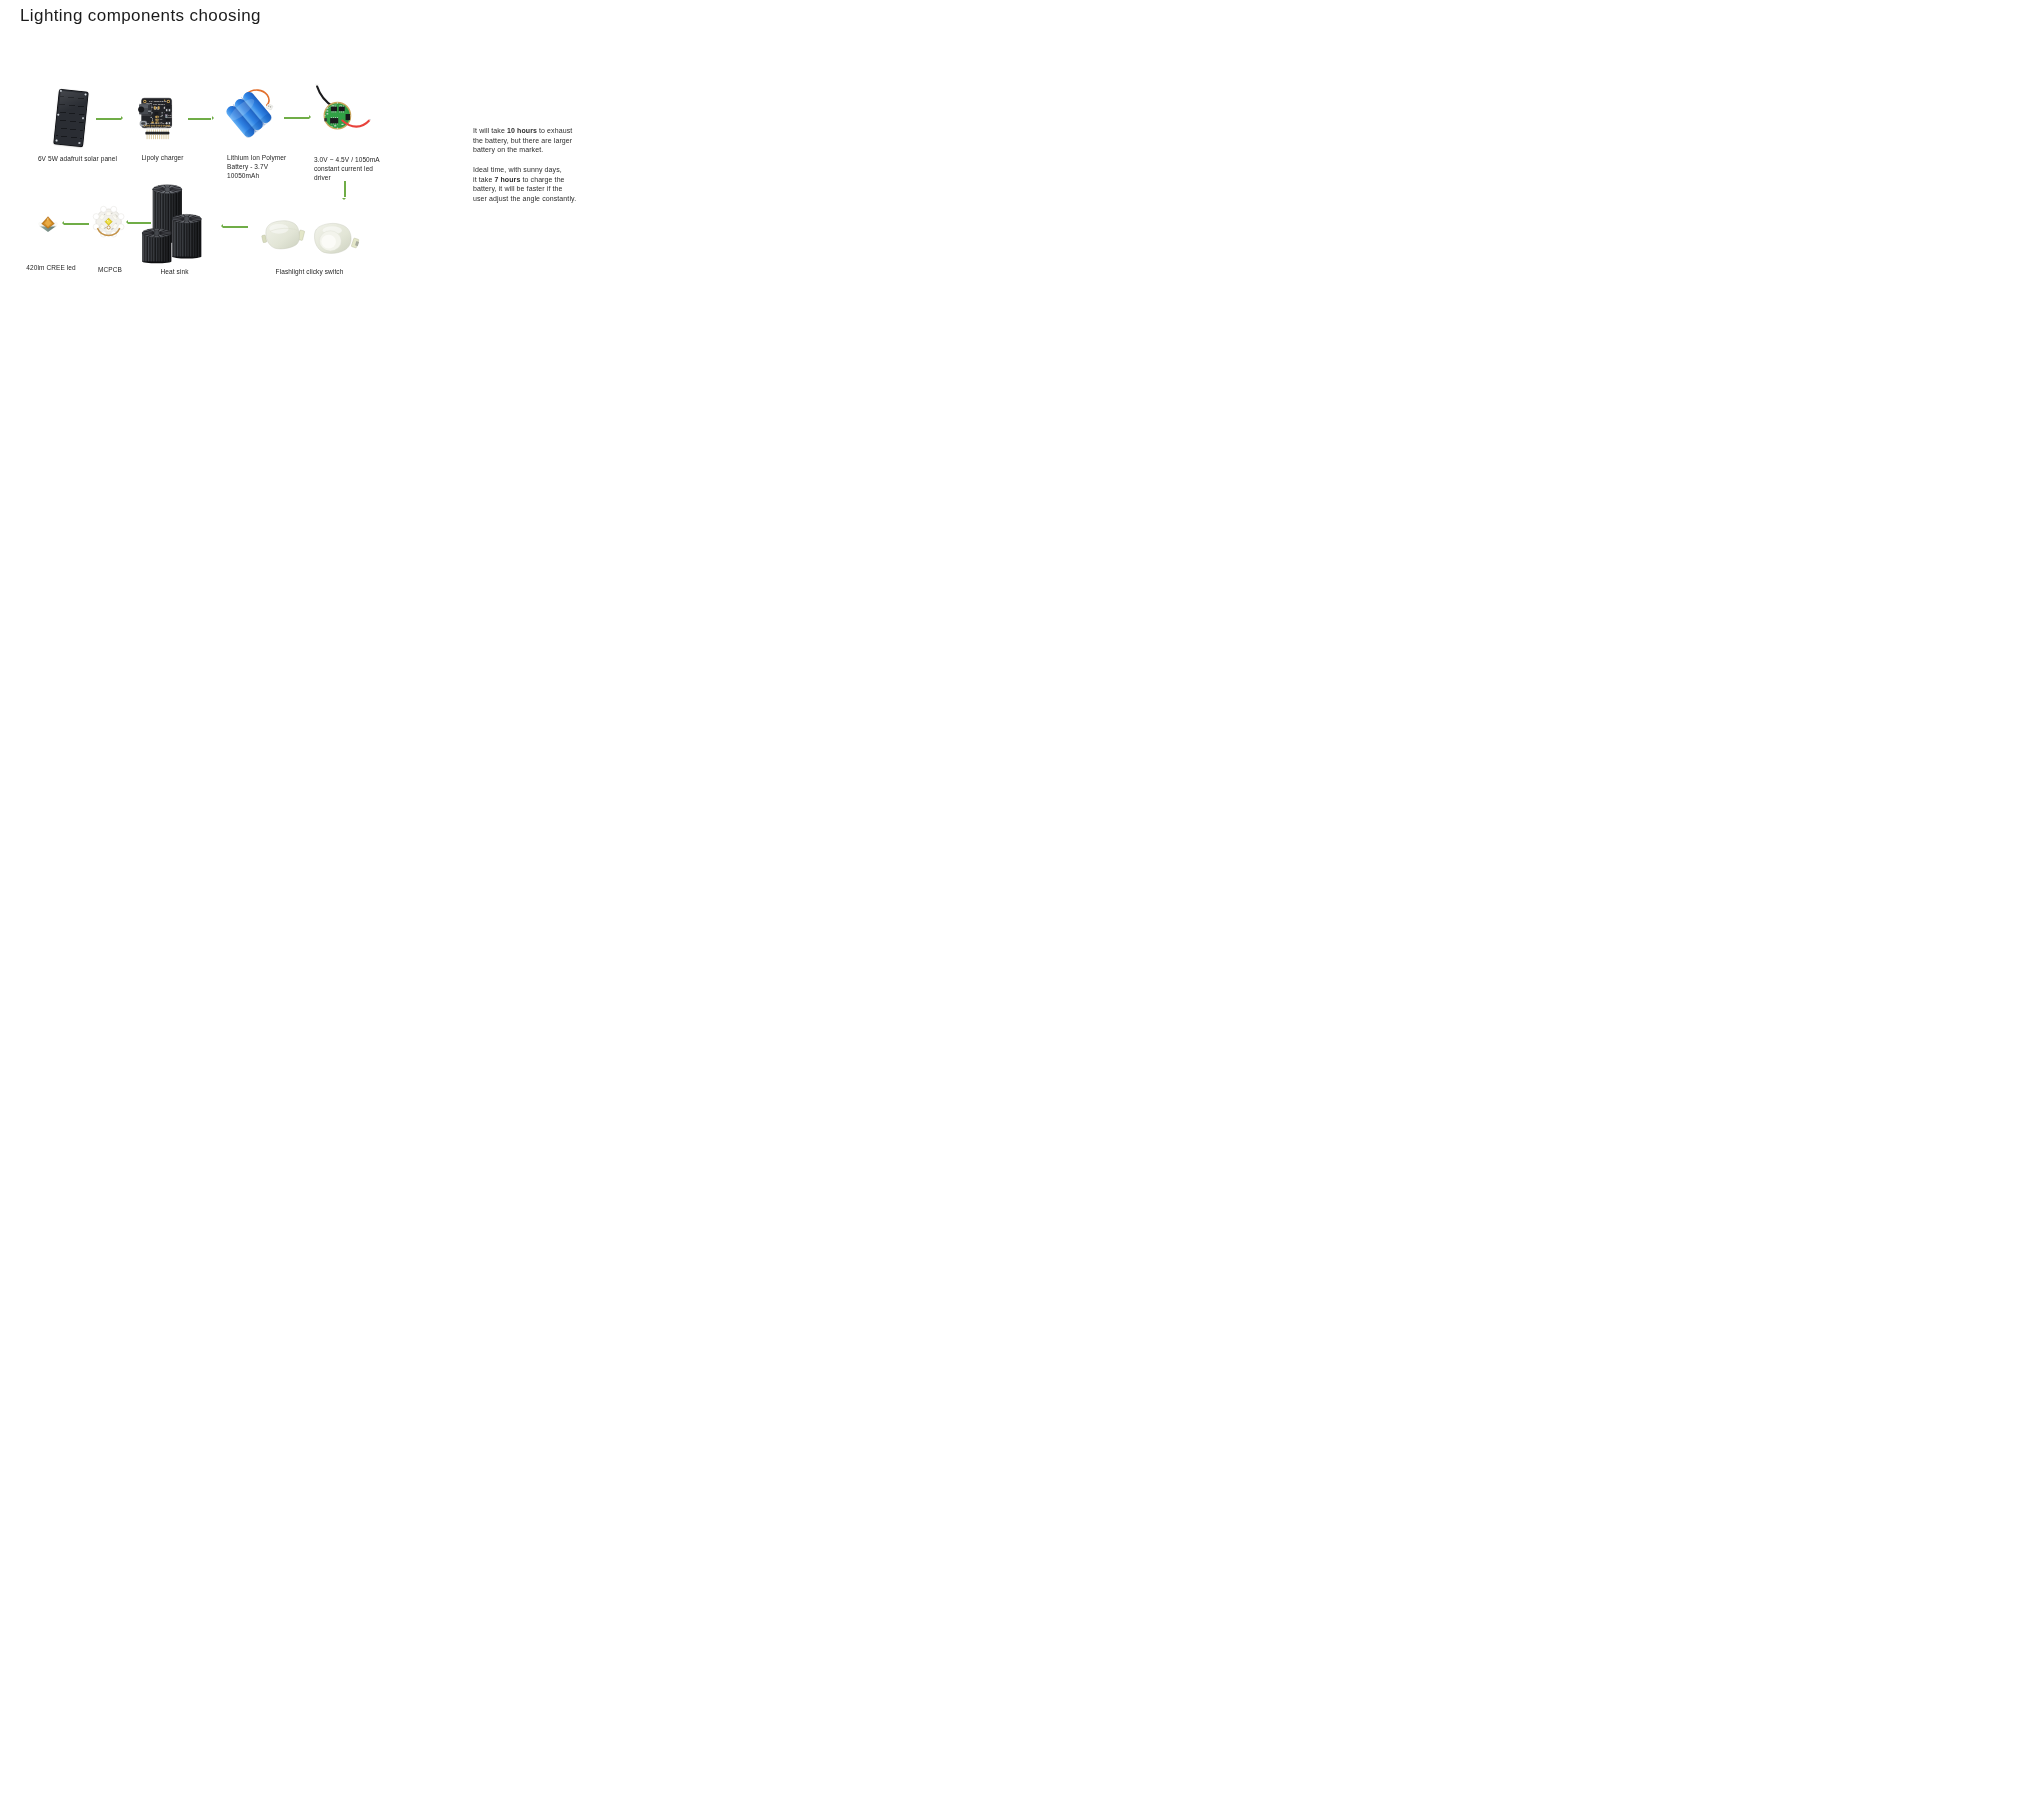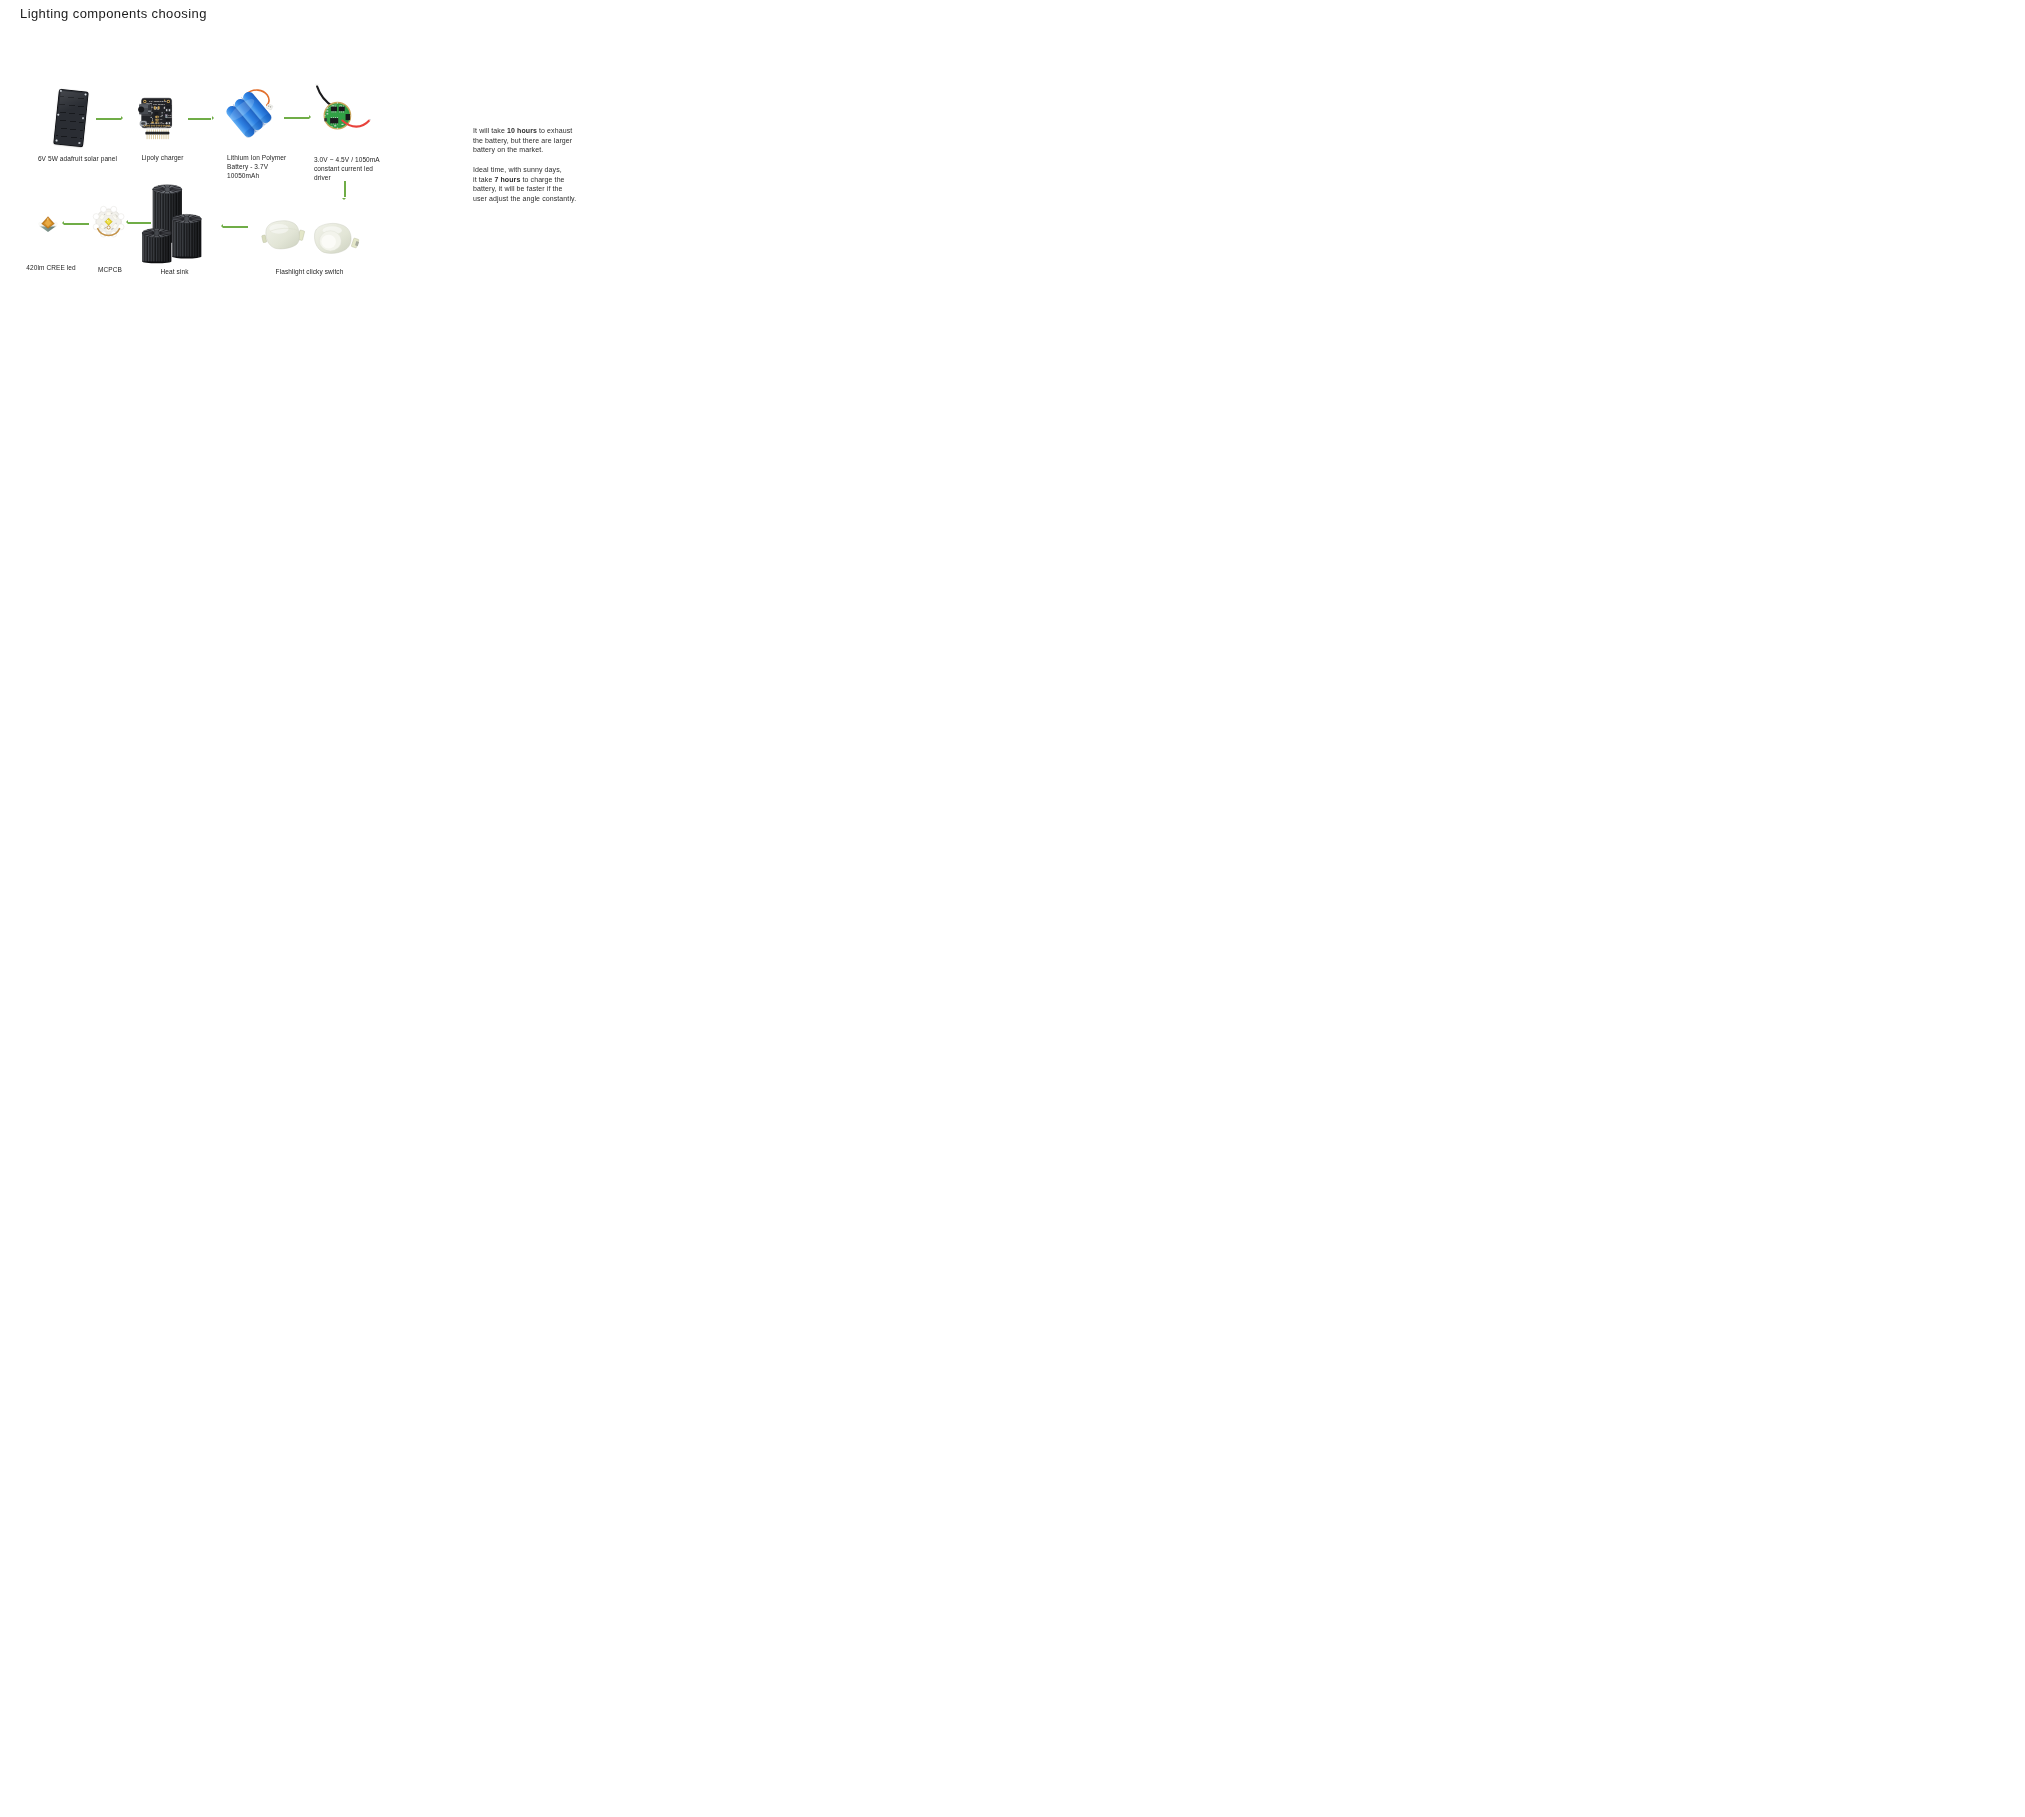--- a/index.html
+++ b/index.html
@@ -1,18 +1,18 @@
 <!DOCTYPE html>
 <html style="--color-arrow-green: #70AD47; --color-battery-blue: #2F83E4; --color-pcb-green: #31A046; --color-wire-red: #E8423B; --color-wire-orange: #E2702D; --color-gold: #CAA45A;font-size:6.5px"><head>
 <meta charset="utf-8">
 <style>
   html,body{margin:0;padding:0;background:#ffffff;}
   body{font-family:"Liberation Sans", sans-serif;}
   .canvas{position:relative;width:626px;height:360px;background:#fff;overflow:hidden;}
-  .title{position:absolute;left:20px;top:6px;font-size:13px;letter-spacing:0.4px;color:#1b1b1b;font-weight:400;}
+  .title{position:absolute;left:20px;top:6px;font-size:17px;letter-spacing:0.4px;color:#1b1b1b;font-weight:400;}
   .lbl{position:absolute;font-size:6.5px;color:#242424;letter-spacing:0.1px;}
   .lbl.center{text-align:center;}
   .lbl .ln{line-height:9px;white-space:nowrap;}
   .note{position:absolute;left:473px;top:126px;width:150px;font-size:7px;line-height:9.7px;color:#2d2d2d;letter-spacing:0.1px;}
   .note .ln{min-height:9.7px;white-space:nowrap;}
   .note b{font-weight:bold;}
   
   .arrow{position:absolute;height:5.7px;}
   .arrow .shaft{position:absolute;top:1.6px;height:2.4px;background:var(--color-arrow-green,#70AD47);}
   .arrow.r .shaft{left:0;right:2.4px;}

